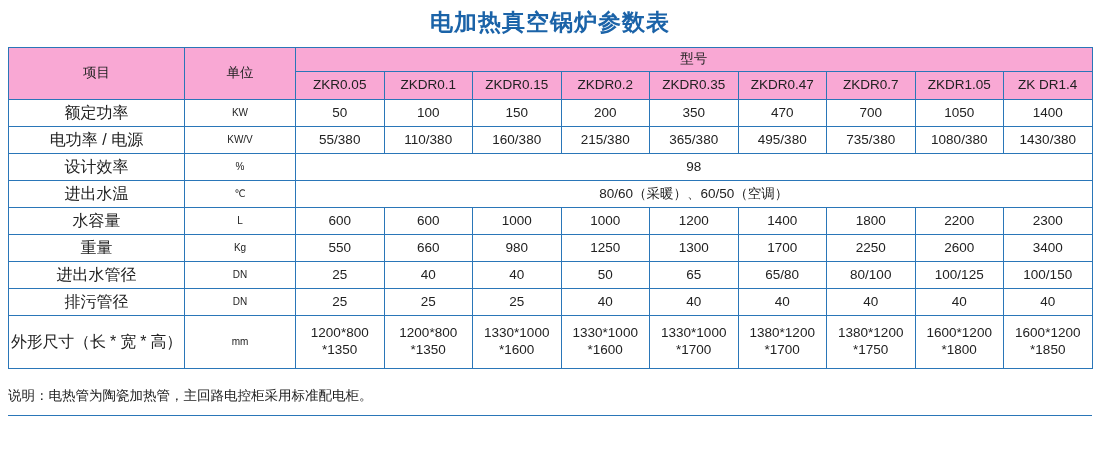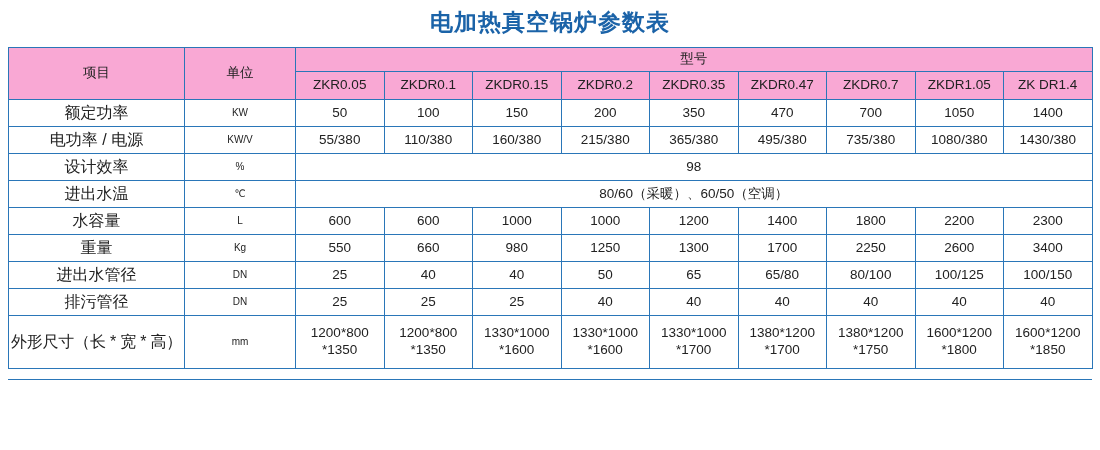--- a/index.html
+++ b/index.html
@@ -250,15 +250,16 @@
         <td class="multiline">1330*1000<br>*1700</td>
         <td class="multiline">1380*1200<br>*1700</td>
         <td class="multiline">1380*1200<br>*1750</td>
         <td class="multiline">1600*1200<br>*1800</td>
         <td class="multiline">1600*1200<br>*1850</td>
       </tr>
 
     </tbody>
   </table>
 
+  <div class="note">说明：电热管为陶瓷加热管，主回路电控柜采用标准配电柜。</div>
   <div class="note-rule"></div>
 
 </div>
 
 </body></html>

